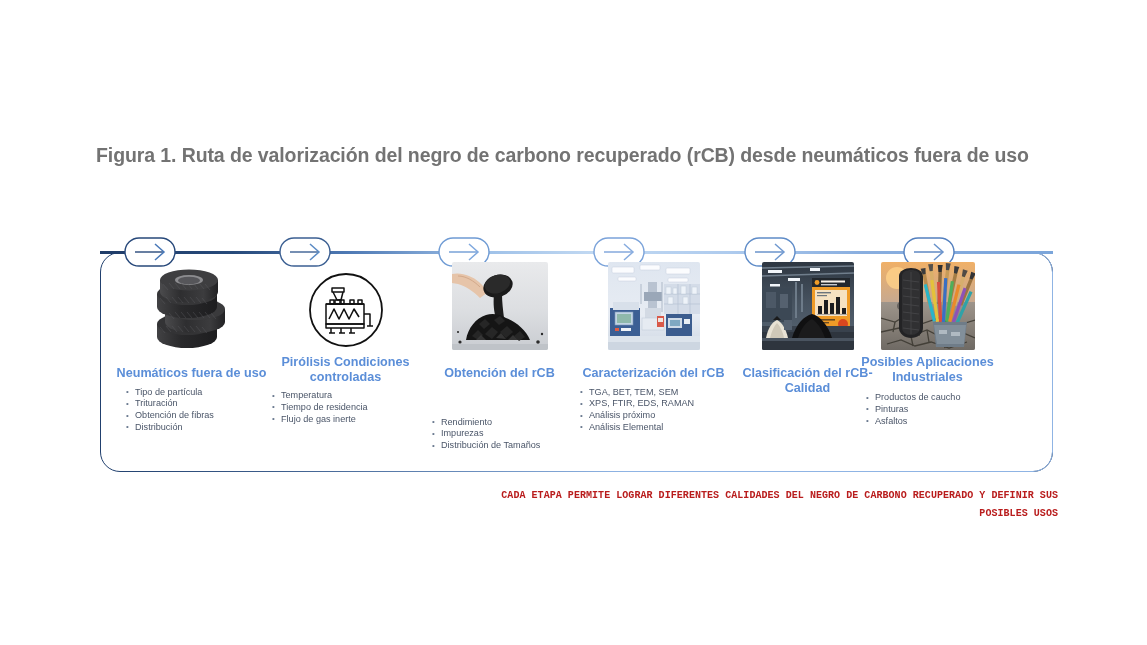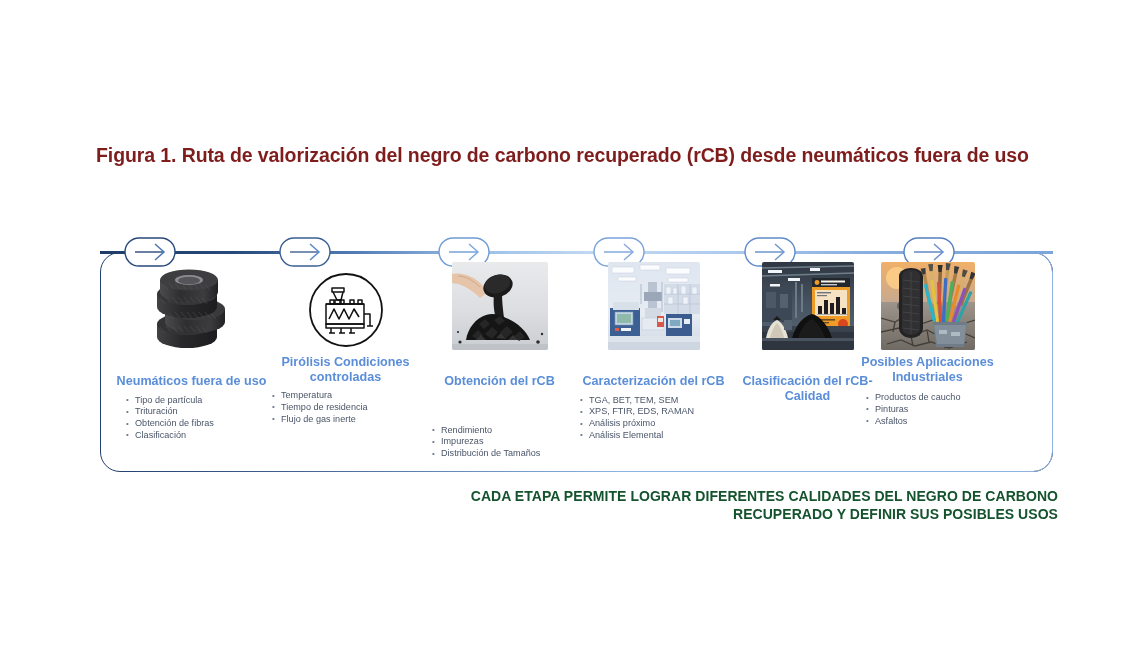--- a/index.html
+++ b/index.html
@@ -17,21 +17,21 @@
 
   
   #figure-title {
     position: absolute;
     left: 96px;
     top: 142px;
     width: 950px;
     font-size: 19.5px;
     font-weight: bold;
     line-height: 27px;
-    color: #7f1d1d;
+    color: #737373;
     letter-spacing: -0.1px;
   }
 
   
   #flow-container {
     position: absolute;
     left: 100px;
     top: 252px;
     width: 953px;
     height: 220px;
@@ -90,21 +90,21 @@
   }
   .stage-media {
     height: 98px;
     display: flex;
     align-items: flex-end;
     justify-content: center;
     padding-top: 16px;
     box-sizing: border-box;
   }
   .stage-title {
-    margin-top: 24px;
+    margin-top: 16px;
     text-align: center;
     font-size: 12.6px;
     font-weight: bold;
     line-height: 14.6px;
     color: #5b8ed8;
   }
   .stage-bullets {
     margin: 6px 0 0 0;
     padding: 0;
     list-style: none;
@@ -151,25 +151,26 @@
     display: block;
   }
 
   
   #footer-caption {
     position: absolute;
     left: 470px;
     top: 487px;
     width: 588px;
     text-align: right;
-    font-size: 14px;
+    font-size: 10px;
     font-weight: bold;
     line-height: 18.4px;
-    color: #14532d;
+    color: #b91c1c;
     letter-spacing: 0.05px;
+    font-family: Liberation Mono, monospace;
   }
 </style>
 </head>
 <body>
 
 <div id="figure-title">Figura 1. Ruta de valorización del negro de carbono recuperado (rCB) desde neumáticos fuera de uso</div>
 
 <div id="flow-container"></div>
 <div id="flow-container-fade"></div>
 <div id="connector-line"></div>
@@ -258,21 +259,21 @@
         <path d="M18 47 L23 53 M24 46 L29 52 M30 46 L35 52 M36 46 L41 52 M42 46 L47 52 M48 46 L53 52 M54 46 L59 52 M60 47 L65 53"></path>
         <path d="M9 61 L14 67 M15 60 L20 66 M21 60 L26 66 M27 60 L32 66 M33 60 L38 66 M39 60 L44 66 M45 60 L50 66 M51 61 L56 67"></path>
       </g>
     </svg>
   </div>
   <div class="stage-title">Neumáticos fuera de uso</div>
   <ul class="stage-bullets">
     <li>Tipo de partícula</li>
     <li>Trituración</li>
     <li>Obtención de fibras</li>
-    <li>Clasificación</li>
+    <li>Distribución</li>
   </ul>
 </div>
 
 <div class="stage" id="stage-2">
   <div class="stage-media">
     <svg width="78" height="80" viewBox="0 0 78 80">
       <circle cx="39" cy="40" r="36" fill="#ffffff" stroke="#111111" stroke-width="1.8"></circle>
       <g fill="none" stroke="#111111" stroke-width="1.5" stroke-linejoin="round">
 
         <path d="M25 18 h12 v4 h-12 z"></path>

